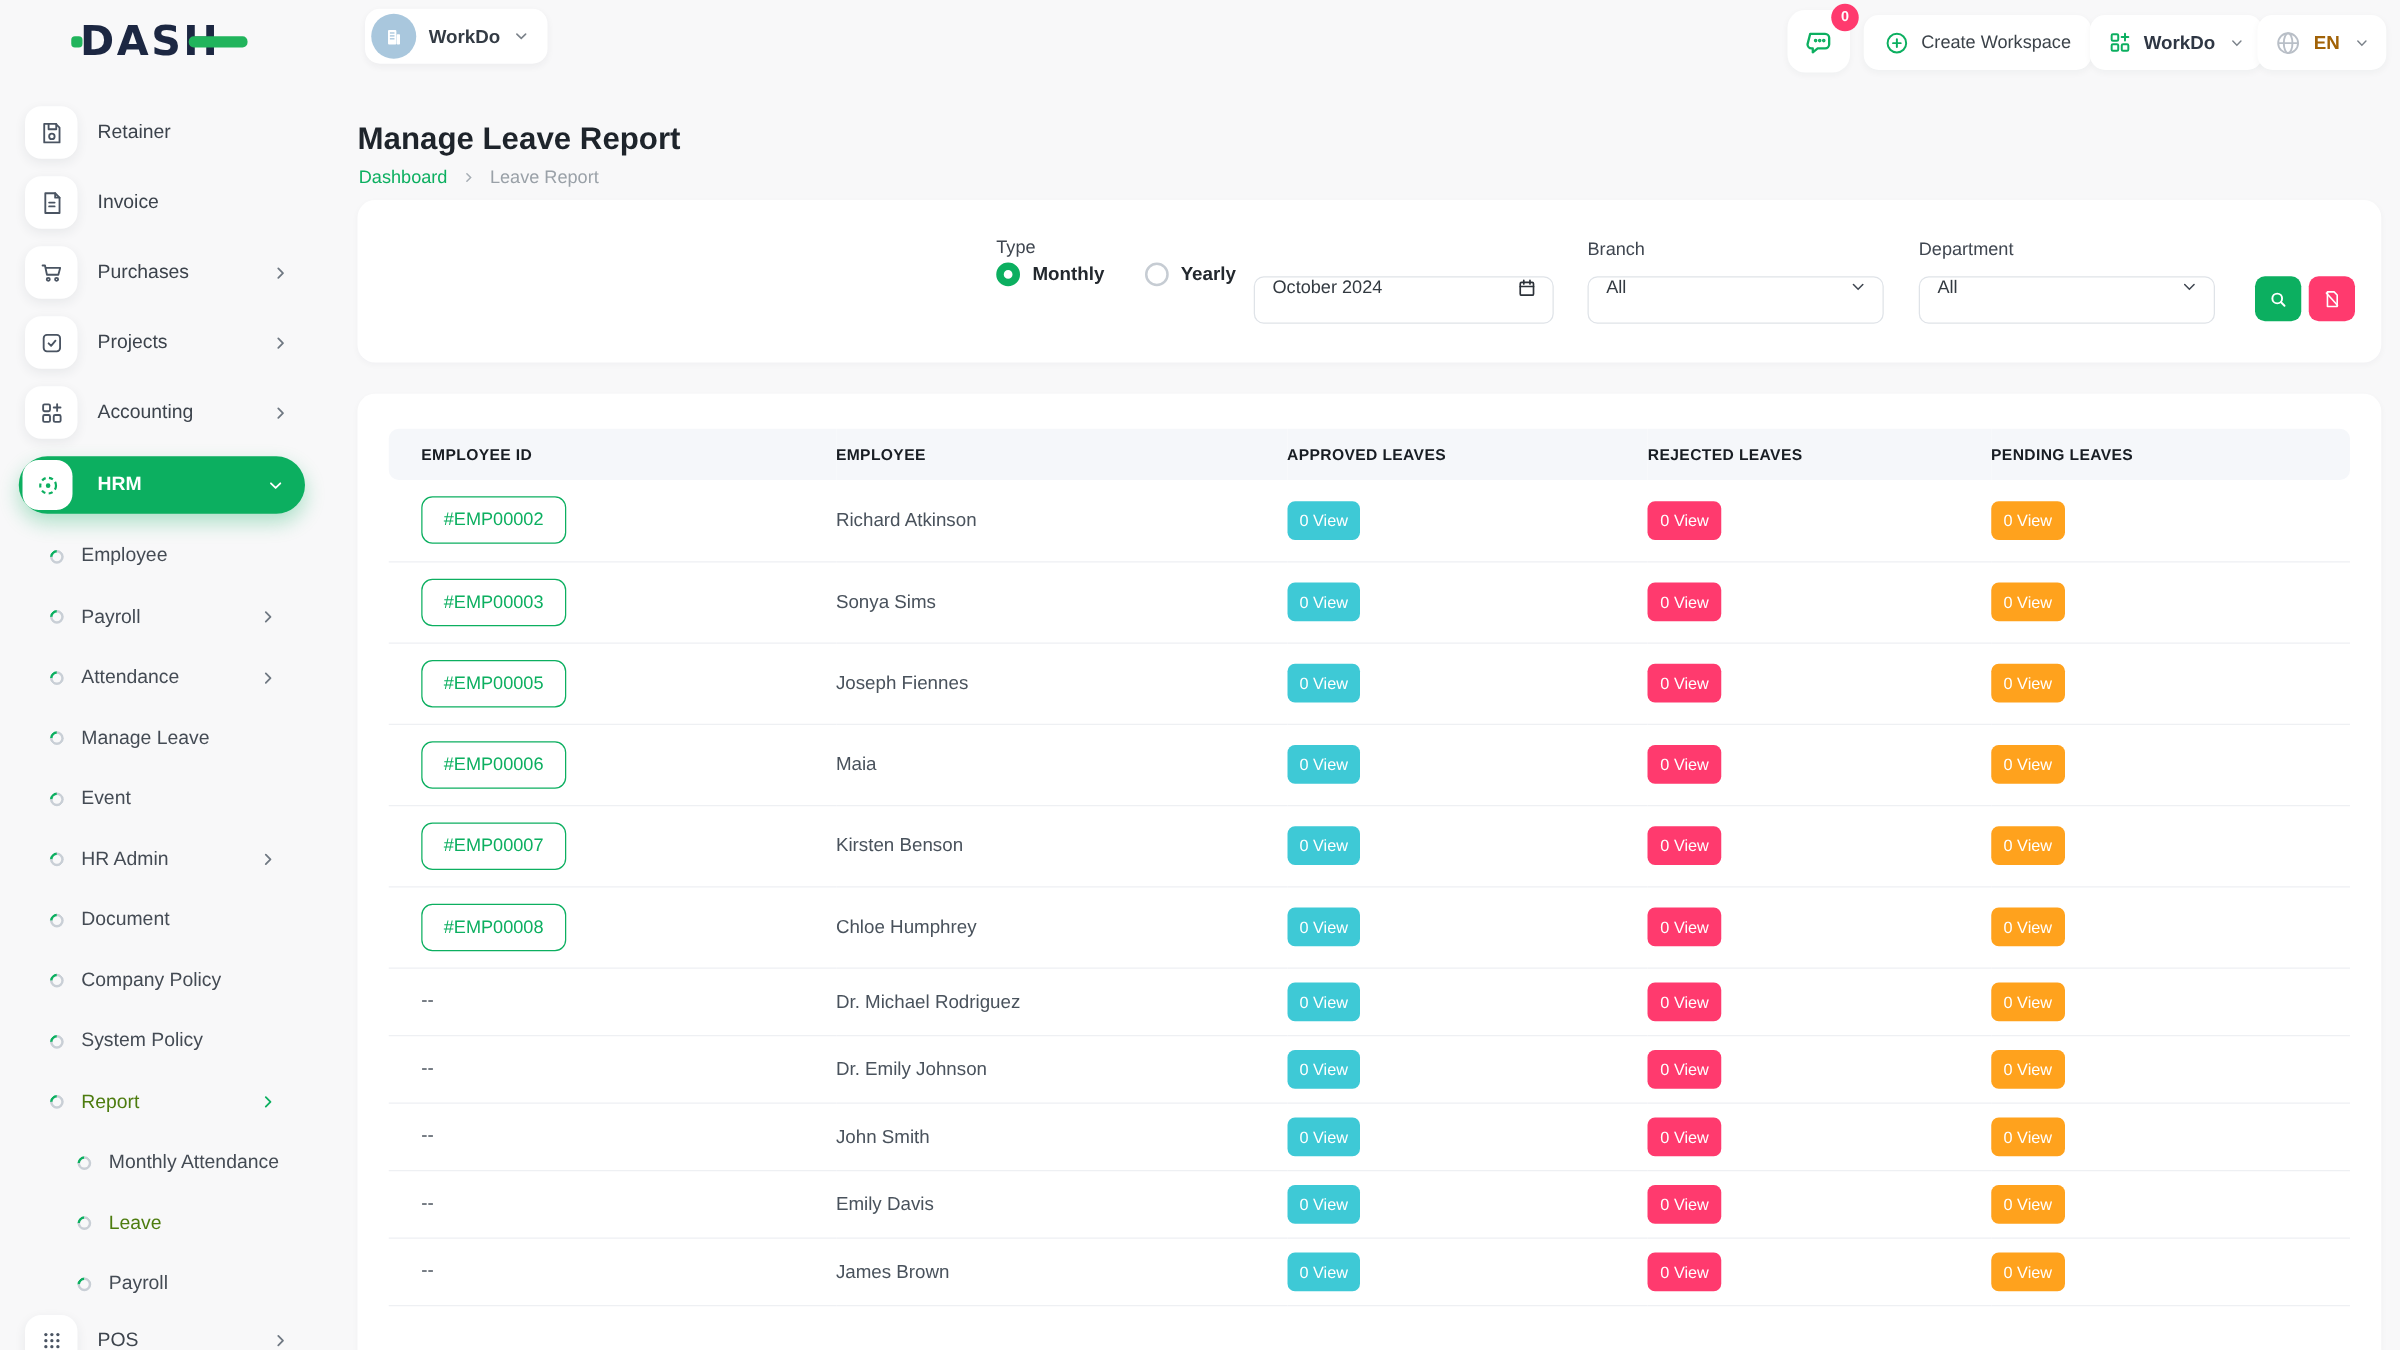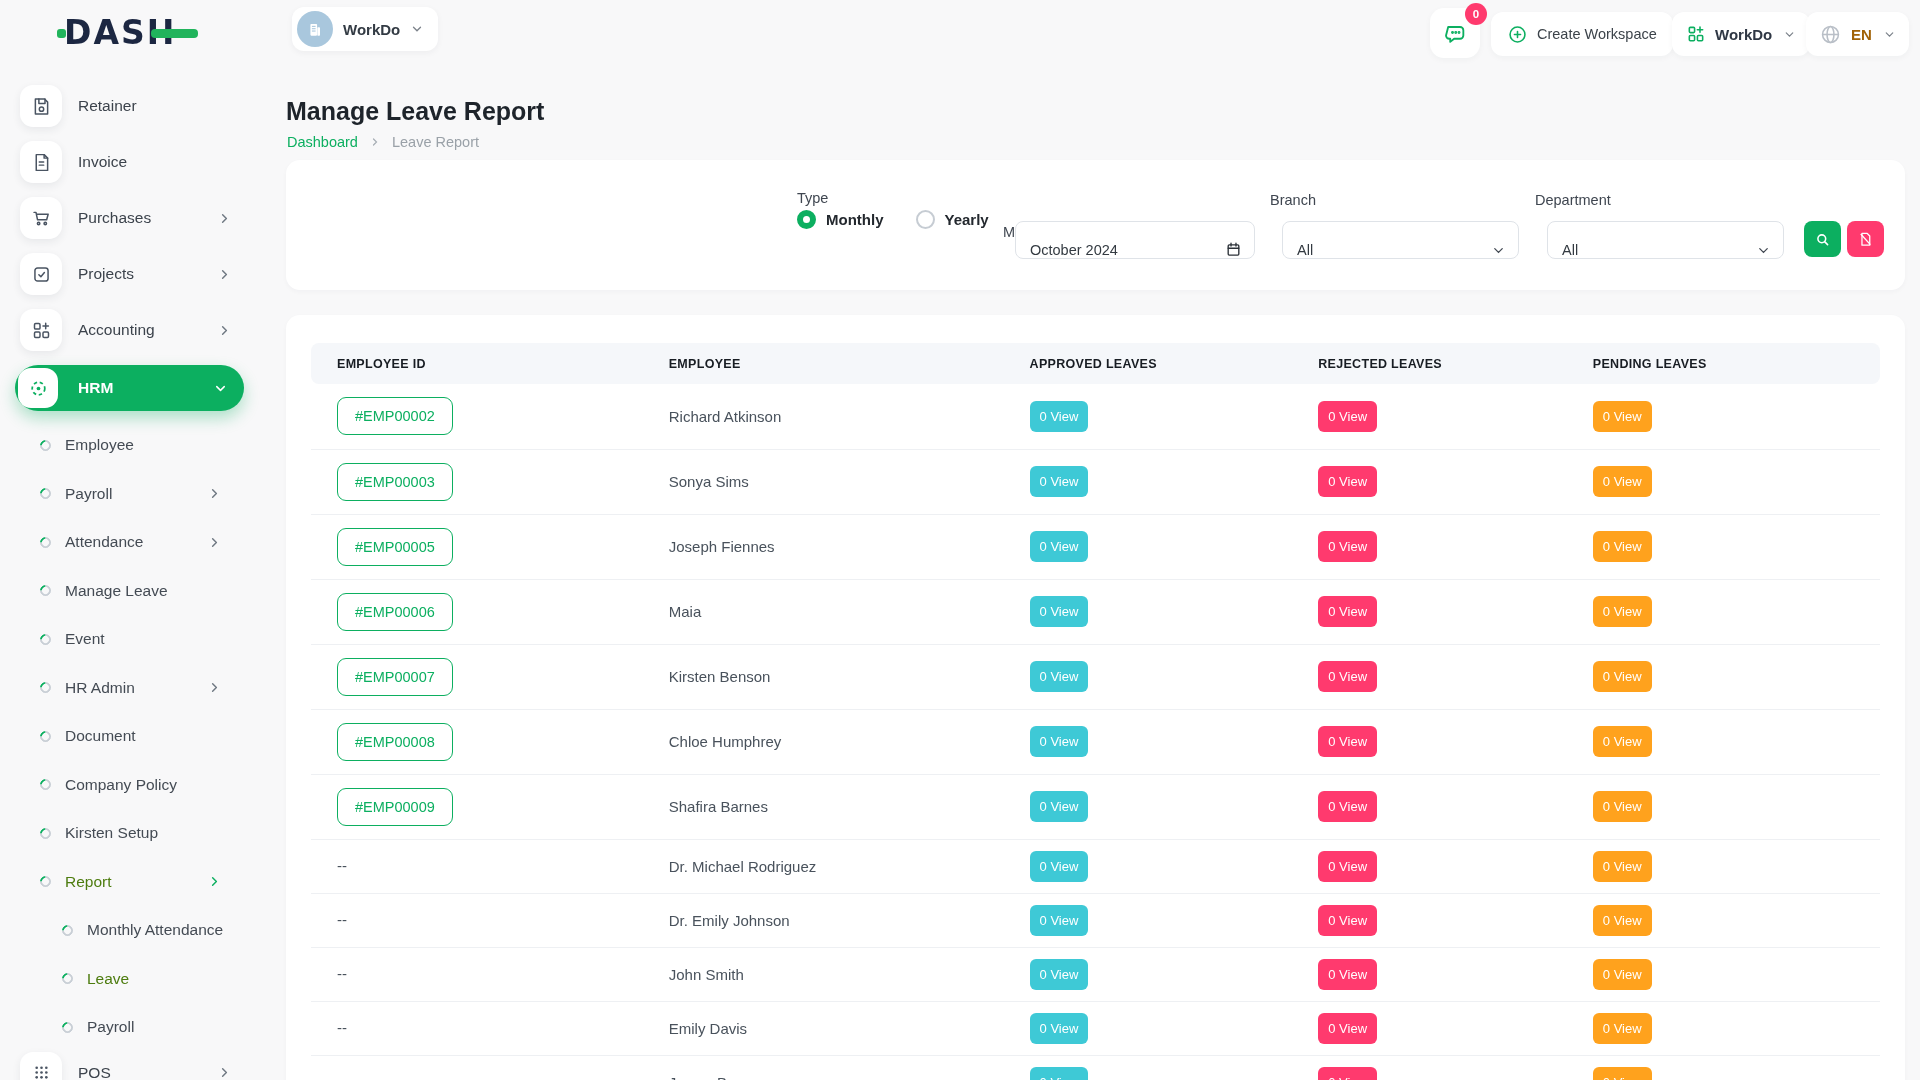--- a/index.html
+++ b/index.html
@@ -65,21 +65,21 @@
   
   .filter-card { position:absolute; left:286px; top:160px; width:1619px; height:130px; background:#fff; border-radius:14px;
     box-shadow:0 2px 5px rgba(35,45,60,.03); }
   .f-label { position:absolute; font-size:14.5px; color:#3f4650; }
   .radio-row { position:absolute; left:511px; top:50px; display:flex; align-items:center; gap:10px; }
   .radio { width:19px; height:19px; border-radius:50%; background:#fff; flex:none; cursor:pointer; }
   .radio.checked { border:6px solid #0CAF60; }
   .radio.unchecked { border:2px solid #c6ccd3; }
   .radio-label { font-size:15px; font-weight:700; color:#23282e; margin-right:22px; cursor:pointer; }
   .field { position:absolute; height:38px; background:#fff; border:1px solid #dfe3e8; border-radius:8px; display:flex;
-    align-items:flex-end; padding:0 12px 0 14px; font-size:14.5px; color:#333a41; cursor:pointer;margin-left:12px; }
+    align-items:flex-start; padding:0 12px 0 14px; font-size:14.5px; color:#333a41; cursor:pointer; }
   .field .val { flex:1; }
   .btn-sq { position:absolute; width:37px; height:36px; border:none; border-radius:8px; display:flex; align-items:center;
     justify-content:center; cursor:pointer; }
   .btn-search { left:1518px; top:61px; background:#0CAF60; }
   .btn-reset  { left:1561px; top:61px; background:#FF3A6E; }
 
   
   .table-card { position:absolute; left:286px; top:315px; width:1619px; height:790px; background:#fff; border-radius:14px;
     padding:28px 25px 0; box-shadow:0 2px 5px rgba(35,45,60,.03); overflow:hidden; }
   table { width:100%; border-collapse:collapse; table-layout:fixed; }
@@ -308,21 +308,21 @@
       <div class="nav-sub">
         <span class="bullet"></span>
         <span class="nav-label">Document</span>
       </div>
       <div class="nav-sub">
         <span class="bullet"></span>
         <span class="nav-label">Company Policy</span>
       </div>
       <div class="nav-sub">
         <span class="bullet"></span>
-        <span class="nav-label">Kirsten Setup</span>
+        <span class="nav-label">System Policy</span>
       </div>
       <div class="nav-sub active">
         <span class="bullet"></span>
         <span class="nav-label">Report</span>
         <span class="nav-chev">
           <svg viewBox="0 0 24 24" fill="none" stroke="currentColor" stroke-width="2.3" stroke-linecap="round" stroke-linejoin="round">
             <path d="M9 6l6 6-6 6"></path>
           </svg>
         </span>
       </div>
@@ -485,27 +485,20 @@
           <td><span class="view-badge rejected">0 View</span></td>
           <td><span class="view-badge pending">0 View</span></td>
         </tr>
         <tr class="badge-row">
           <td class="c-id"><span class="id-badge">#EMP00008</span></td>
           <td class="c-name">Chloe Humphrey</td>
           <td><span class="view-badge approved">0 View</span></td>
           <td><span class="view-badge rejected">0 View</span></td>
           <td><span class="view-badge pending">0 View</span></td>
         </tr>
-        <tr class="badge-row">
-          <td class="c-id"><span class="id-badge">#EMP00009</span></td>
-          <td class="c-name">Shafira Barnes</td>
-          <td><span class="view-badge approved">0 View</span></td>
-          <td><span class="view-badge rejected">0 View</span></td>
-          <td><span class="view-badge pending">0 View</span></td>
-        </tr>
         <tr class="text-row">
           <td class="c-id"><span class="id-dash">--</span></td>
           <td class="c-name">Dr. Michael Rodriguez</td>
           <td><span class="view-badge approved">0 View</span></td>
           <td><span class="view-badge rejected">0 View</span></td>
           <td><span class="view-badge pending">0 View</span></td>
         </tr>
         <tr class="text-row">
           <td class="c-id"><span class="id-dash">--</span></td>
           <td class="c-name">Dr. Emily Johnson</td>

